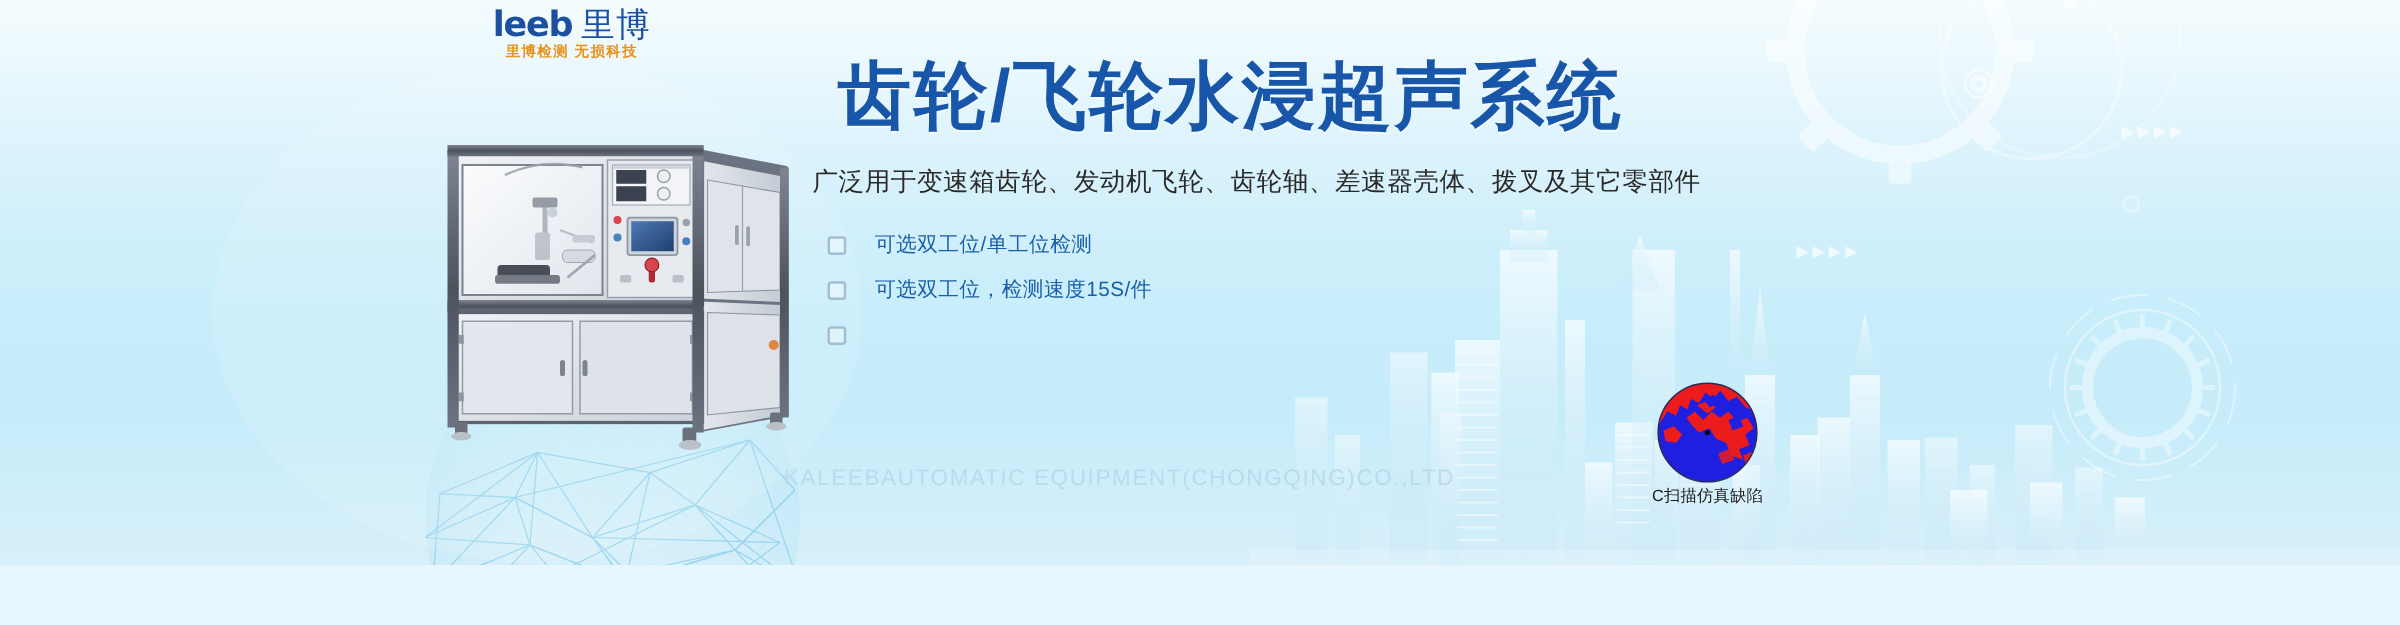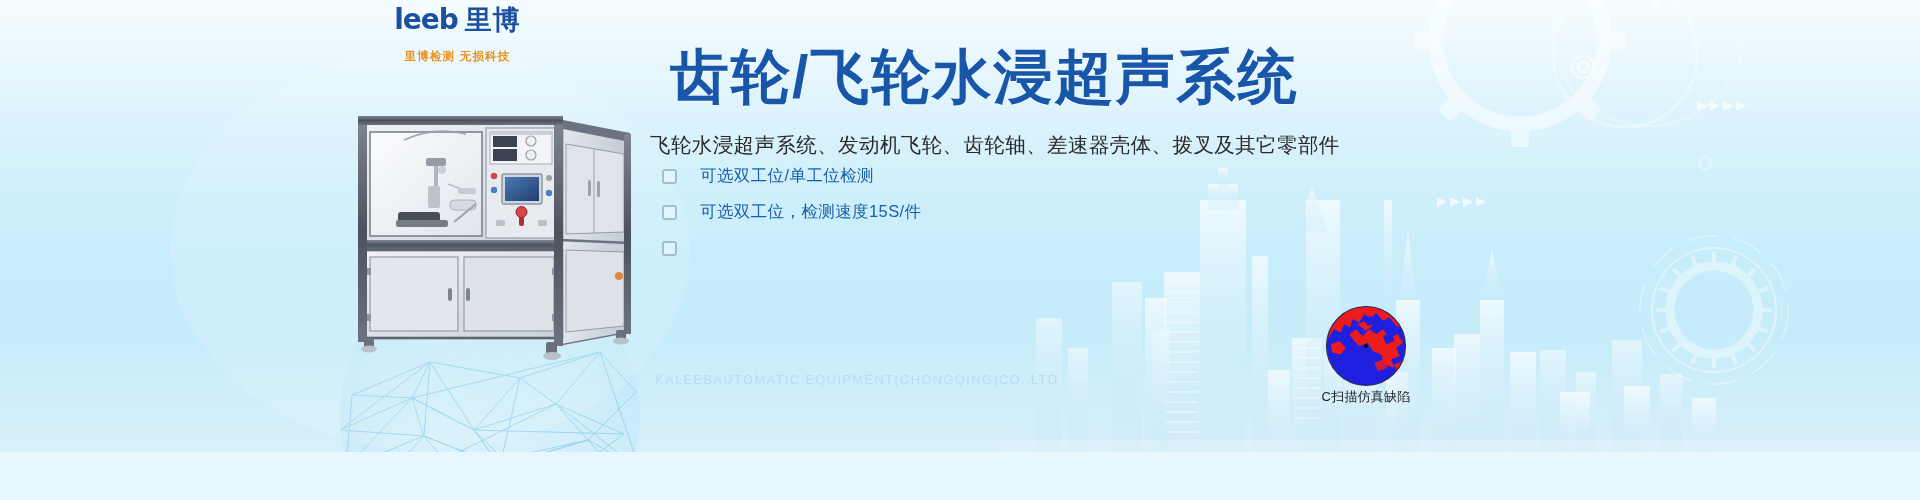--- a/index.html
+++ b/index.html
@@ -34,25 +34,25 @@
     width:225px; text-align:center;
     line-height:1;
   }
   .logo-row { display:flex; align-items:baseline; justify-content:center; gap:7px; }
   .logo-latin {
     font-family:"DejaVu Sans","Liberation Sans",sans-serif;
     font-size:28px; font-weight:bold; color:#1b4fa0;
     letter-spacing:-1px;
   }
   .logo-cn {
-    font-size:27px; font-weight:bold; color:#1b4fa0;
+    font-size:27px; font-weight:normal; color:#1b4fa0;
     letter-spacing:1px;
   }
   .logo-sub {
-    margin-top:17px;
+    margin-top:3px;
     font-size:11.5px; font-weight:bold; color:#e8921c;
     letter-spacing:1.2px;
     white-space:nowrap;
   }
 
   
   #machine { position:absolute; left:338px; top:100px; width:310px; height:265px; }
   #machine svg { width:100%; height:100%; display:block; }
 
   
@@ -65,21 +65,21 @@
     white-space:nowrap;
     margin-left:20px;
   }
 
   #subtitle {
     margin-top:21px;
     font-size:20.5px; color:#2a2a2a; letter-spacing:.4px;
     white-space:nowrap;
   }
 
-  #features { }
+  #features { margin-top:20px; }
   .feature {
     display:flex; align-items:center;
     height:34px; margin-bottom:2px;
     padding-left:12px;
   }
   .checkbox {
     width:15px; height:15px; flex:none;
     border:2px solid #a3bed2; border-radius:3px;
     background:rgba(255,255,255,.35);
     margin-right:23px;
@@ -92,22 +92,22 @@
   
   #cscan { position:absolute; left:668px; top:260px; width:96px; text-align:center; }
   #cscan-disc { width:84px; height:84px; margin:0 auto; display:block; }
   #cscan-caption {
     margin-top:0; font-size:13px; color:#1c1c1c;
     white-space:nowrap; letter-spacing:.2px;
   }
 
   
   #watermark {
-    position:absolute; left:655px; top:372px;
-    font-size:13px; letter-spacing:1.3px;
+    position:absolute; left:627px; top:372px;
+    font-size:18px; letter-spacing:1.3px;
     color:#b9dced; white-space:nowrap;
     font-family:"Liberation Sans","DejaVu Sans",sans-serif;
   }
 </style>
 </head>
 <body>
 
 <div id="banner">
 
   <div class="bg-layer">
@@ -414,21 +414,21 @@
         <ellipse cx="214" cy="256" rx="9" ry="4"></ellipse>
         <ellipse cx="283" cy="241" rx="8" ry="3.4"></ellipse>
       </g>
     </svg>
   </div>
 
   <div id="content">
 
     <h1 id="title">齿轮/飞轮水浸超声系统</h1>
 
-    <p id="subtitle">飞轮水浸超声系统、发动机飞轮、齿轮轴、差速器壳体、拨叉及其它零部件</p>
+    <p id="subtitle">广泛用于变速箱齿轮、发动机飞轮、齿轮轴、差速器壳体、拨叉及其它零部件</p>
 
     <div id="features">
 
       <div class="feature">
         <span class="checkbox"></span>
         <span class="feature-label">可选双工位/单工位检测</span>
       </div>
 
       <div class="feature">
         <span class="checkbox"></span>

